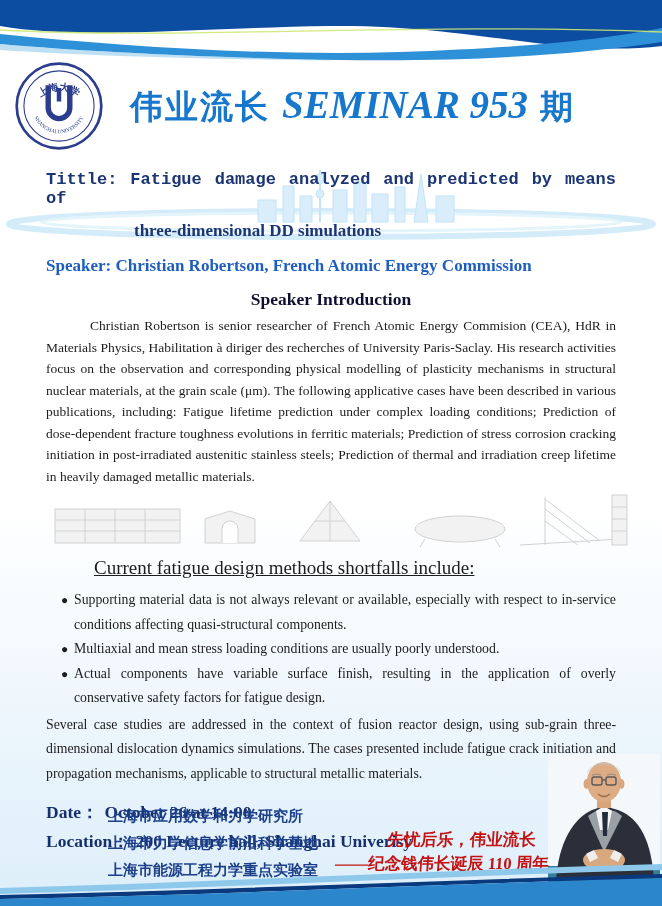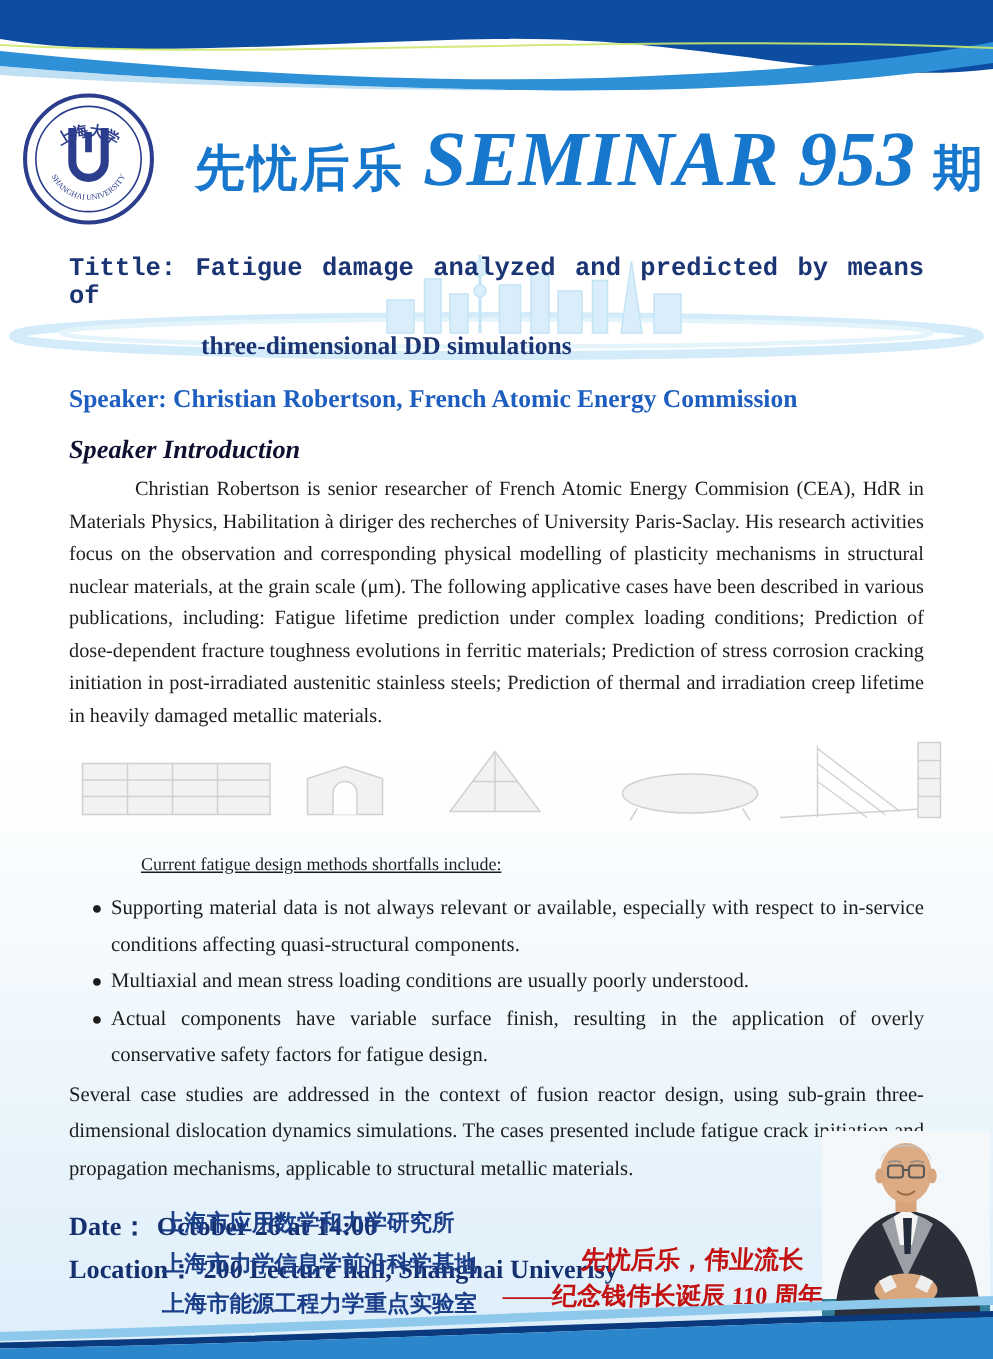--- a/index.html
+++ b/index.html
@@ -22,21 +22,21 @@
     display: flex; align-items: center;
     height: 88px; padding: 0 10px 0 14px;
     position: relative; z-index: 2;
   }
   .logo { width: 90px; height: 90px; flex: none; }
   .series-title {
     margin-left: 26px; white-space: nowrap;
     color: #1777cc;
   }
   .series-cn { font-family: "Liberation Sans", sans-serif; font-weight: bold; font-size: 33px; letter-spacing: 2px; }
-  .series-en { font-family: "Liberation Serif", serif; font-style: italic; font-weight: bold; font-size: 52px; margin-left: 8px; }
+  .series-en { font-family: "Liberation Serif", serif; font-style: italic; font-weight: bold; font-size: 39px; margin-left: 8px; }
   .series-suffix { font-family: "Liberation Sans", sans-serif; font-weight: bold; font-size: 33px; margin-left: 8px; }
 
   
   .skyline-wm { position: absolute; left: 0; top: 162px; width: 662px; height: 90px; z-index: 0; }
 
   .content { position: relative; z-index: 1; padding: 0 46px; }
 
   
   .title-line1 {
     margin-top: 20px;
@@ -46,39 +46,39 @@
   .title-line2 {
     margin-top: 13px; padding-left: 88px;
     font-weight: bold; font-size: 17px; color: #1b3473;
   }
   .speaker-line {
     margin-top: 15px;
     font-weight: bold; font-size: 17px; color: #1d5ec0;
   }
 
   .section-heading {
-    margin-top: 13px; text-align: left;
-    font-weight: bold; font-size: 17.5px; color: #0f1030; font-style: italic;
+    margin-top: 13px; text-align: center;
+    font-weight: bold; font-size: 17.5px; color: #0f1030;
   }
 
   .intro-para {
     margin-top: 5px;
     font-size: 13.5px; line-height: 21.5px; color: #1c1c1c;
     text-align: justify; text-indent: 44px;
   }
 
   
   .abstract-banner { position: relative; height: 64px; margin: 2px -46px 0; }
   .campus-wm { position: absolute; inset: 0; width: 662px; height: 64px; }
   .abstract-heading {
     position: relative; z-index: 1; text-align: center; padding-top: 30px;
     font-weight: bold; font-size: 17.5px; color: #101022;
   }
 
-  .lead-line { margin-top: 16px; padding-left: 48px; font-size: 12px; color: #1c1c1c; }
+  .lead-line { margin-top: 4px; padding-left: 48px; font-size: 19px; color: #1c1c1c; }
   .lead-line span { text-decoration: underline; }
 
   ul.bullets { list-style: none; margin-top: 9px; }
   ul.bullets li { display: flex; font-size: 13.8px; line-height: 24.5px; color: #1c1c1c; }
   ul.bullets .dot { flex: none; width: 28px; padding-left: 15px; font-size: 12px; }
   ul.bullets .txt { flex: 1; text-align: justify; }
 
   .closing-para {
     margin-top: 2px;
     font-size: 13.8px; line-height: 24.5px; color: #1c1c1c;
@@ -130,21 +130,21 @@
       <text font-size="11" fill="#2b3d8c" font-weight="bold">
         <textPath href="#arcTop" startOffset="50%" text-anchor="middle">上海大学</textPath>
       </text>
       <text font-size="6" fill="#2b3d8c">
         <textPath href="#arcBottom" startOffset="50%" text-anchor="middle">SHANGHAI UNIVERSITY</textPath>
       </text>
       <path d="M38,30 V52 A12,12 0 0 0 62,52 V30" fill="none" stroke="#2b3d8c" stroke-width="6" stroke-linecap="square"></path>
       <path d="M50,30 V45" fill="none" stroke="#2b3d8c" stroke-width="5"></path>
     </svg>
     <div class="series-title">
-      <span class="series-cn">先忧后乐</span>
+      <span class="series-cn">伟业流长</span>
       <span class="series-en">SEMINAR 953</span>
       <span class="series-suffix">期</span>
     </div>
   </div>
 
   <svg class="skyline-wm" viewBox="0 0 662 90">
     <ellipse cx="331" cy="62" rx="322" ry="13" fill="none" stroke="#d4ecf9" stroke-width="6"></ellipse>
     <ellipse cx="331" cy="60" rx="290" ry="9" fill="none" stroke="#e4f4fb" stroke-width="3"></ellipse>
     <g fill="#d9eefa" stroke="#c3e4f5" stroke-width="1">
       <rect x="258" y="38" width="18" height="22"></rect>

